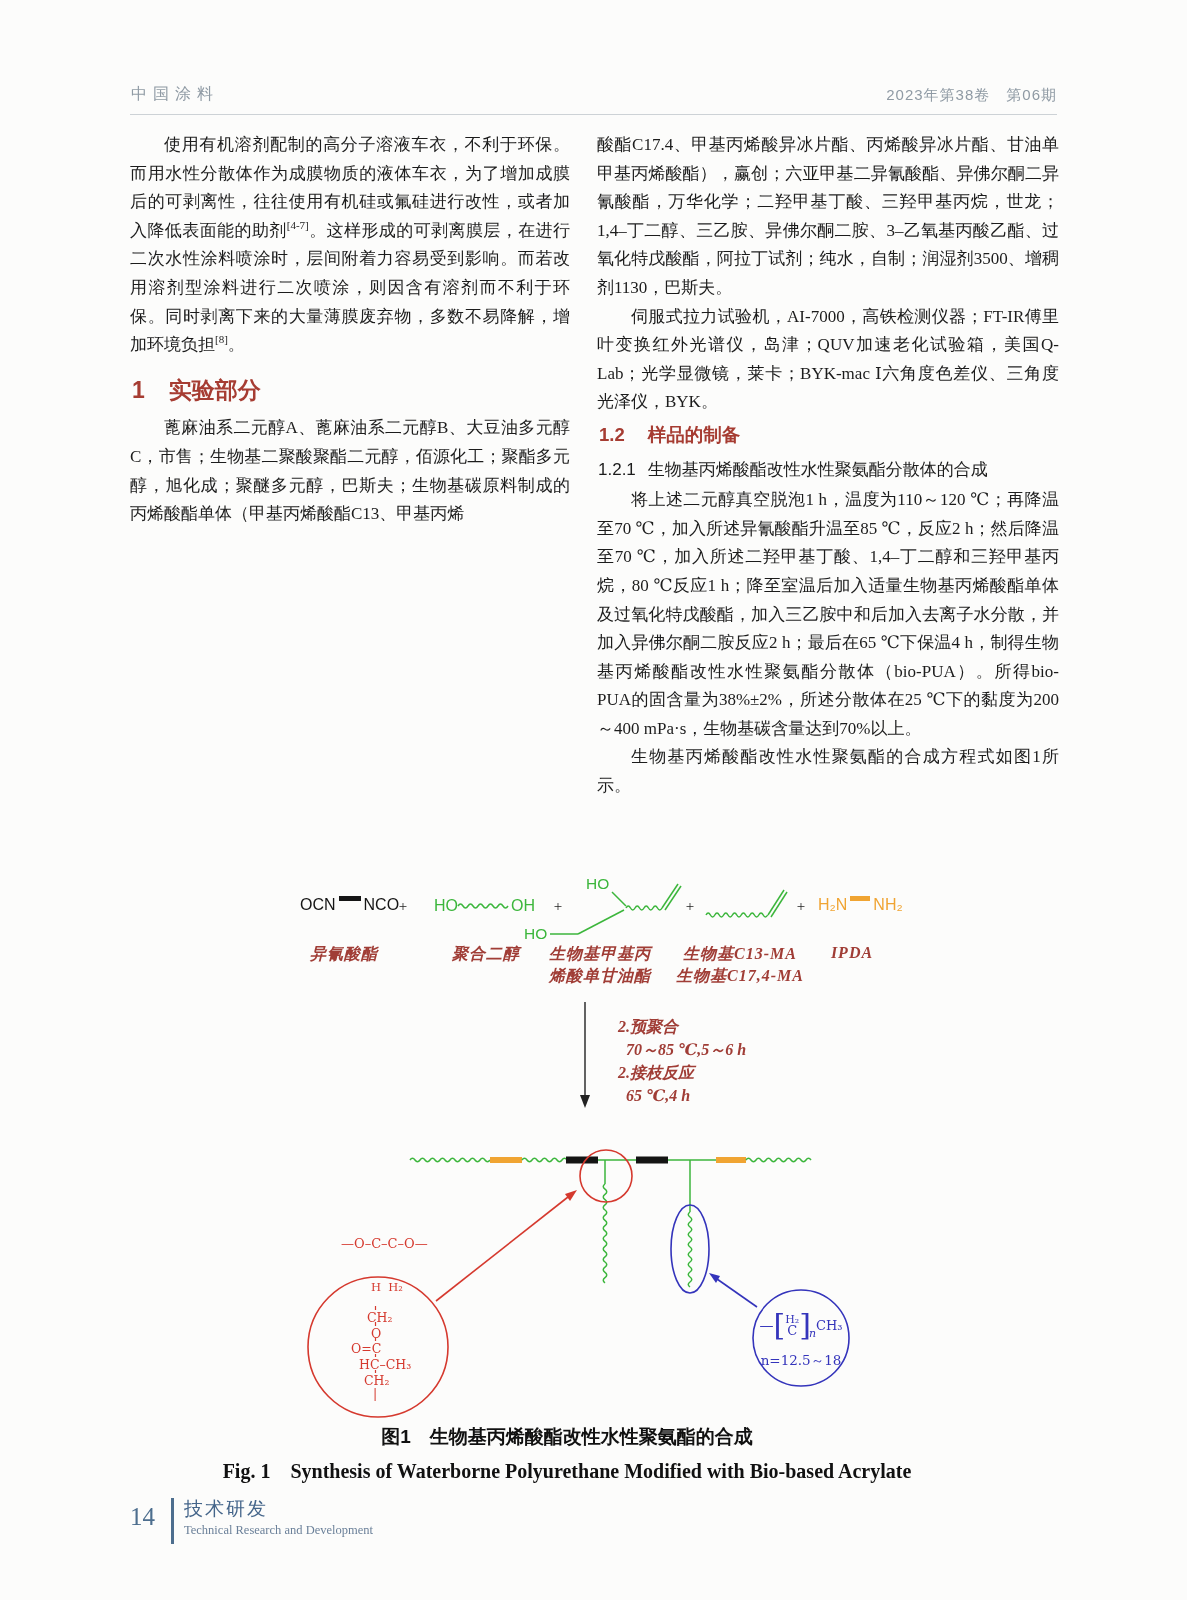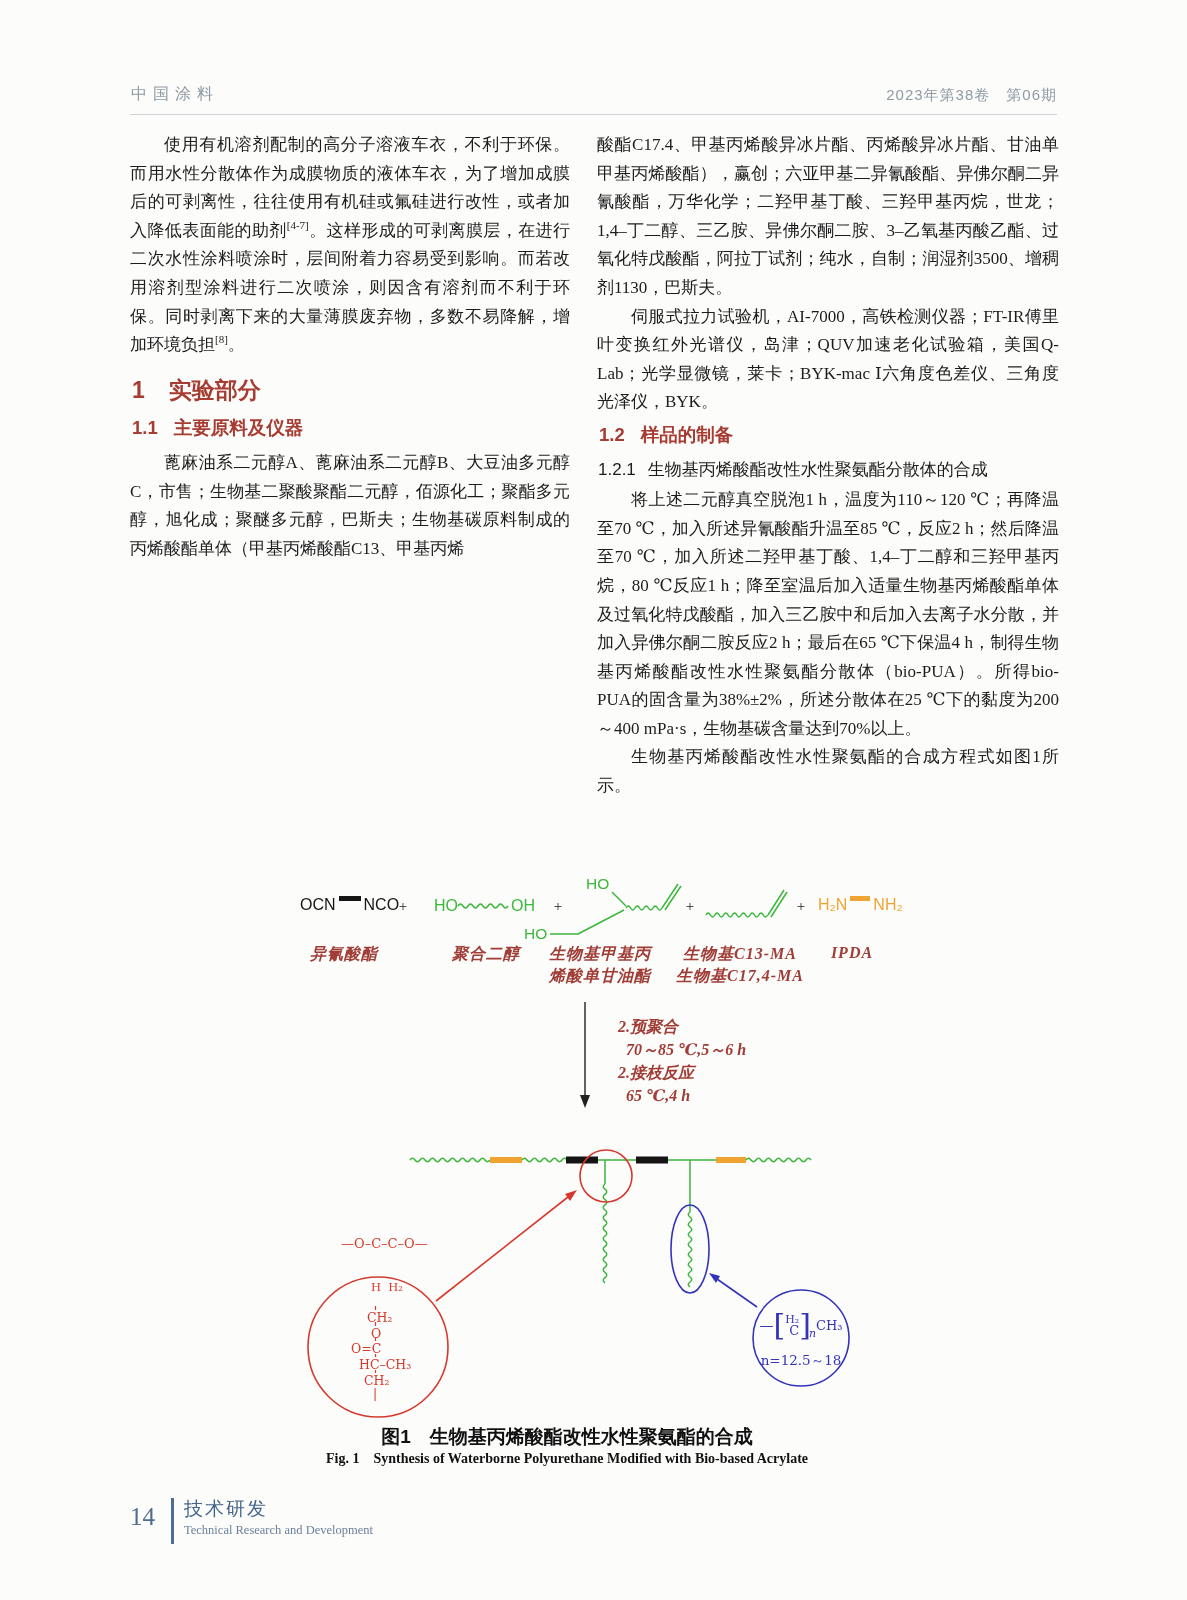--- a/index.html
+++ b/index.html
@@ -19,49 +19,49 @@
   
   .col{position:absolute;top:131px;font-size:17px;line-height:28.6px;text-align:justify;color:var(--ink)}
   .col-left{left:130px;width:440px;max-height:726px;overflow:hidden}
   .col-right{left:597px;width:462px;max-height:732px;overflow:hidden}
   .col p{text-align:justify}
   .indent{text-indent:2em}
   sup{font-size:11px;line-height:0}
   .h1{display:flex;align-items:baseline;gap:24px;color:var(--heading-red);
       font-family:"Liberation Sans","DejaVu Sans",sans-serif;font-weight:bold;
       font-size:23px;margin:16px 0 10px 2px}
-  .h2{display:flex;align-items:baseline;gap:16px;color:var(--heading-red);
+  .h2{display:flex;align-items:baseline;gap:23px;color:var(--heading-red);
       font-family:"Liberation Sans","DejaVu Sans",sans-serif;font-weight:bold;
       font-size:18.5px;margin:4px 0 6px 2px}
   .h3{display:flex;align-items:flex-end;gap:12px;color:var(--ink);font-size:17px;margin:2px 0 2px 1px}
   .h3 .num{font-family:"Liberation Sans","DejaVu Sans",sans-serif}
 
   
   .fx{position:absolute;white-space:pre}
   .formula{font-size:16px;font-family:Liberation Sans, sans-serif}
   .bondrow{display:flex;align-items:flex-start}
   .bond{display:inline-block;width:22px;height:5px;margin:0 3px}
   .green{color:var(--figure-green)}
   .orange{color:var(--figure-orange)}
   .plus{font-size:15px;color:#222;transform:translateX(-50%)}
   .fig-label{font-size:16px;font-weight:600;font-style:italic;color:#a03d36;
              transform:translateX(-50%);letter-spacing:1px;font-family:"Liberation Serif","DejaVu Serif",serif}
   .cond{font-size:16px;font-style:italic;font-weight:600;color:#a03d36;white-space:pre}
   .redtxt{color:var(--figure-red);font-size:12.5px;line-height:15px;font-family:"DejaVu Serif","Liberation Serif",serif}
   .bluetxt{color:var(--figure-blue);font-family:"DejaVu Serif","Liberation Serif",serif}
-  .bstack{display:flex;flex-direction:column;align-items:flex-end;line-height:11px;font-size:13px}
+  .bstack{display:flex;flex-direction:column;align-items:center;line-height:11px;font-size:13px}
   .bstack .top{font-size:11px}
   .bracket{font-size:30px;font-weight:300;line-height:30px}
   .subn{font-size:11px;align-self:flex-end;font-style:italic;margin-left:-2px}
   .bformula{display:flex;align-items:center;transform:translateX(-50%)}
   .brange{font-size:13.5px;transform:translateX(-50%)}
 
   .captions{position:absolute;left:97px;top:1424px;width:940px;text-align:center}
   .cap-cn{font-size:19px;font-weight:bold;font-family:"Liberation Sans","DejaVu Sans",sans-serif;color:#111}
-  .cap-en{font-size:14px;font-weight:bold;font-family:"Liberation Serif","DejaVu Serif",serif;color:#111}
+  .cap-en{font-size:20px;font-weight:bold;margin-top:8px;font-family:"Liberation Serif","DejaVu Serif",serif;color:#111}
 
   
   .pg-num{position:absolute;left:130px;top:1503px;font-size:25px;color:var(--footer-blue)}
   .pg-bar{position:absolute;left:171px;top:1498px;width:3px;height:46px;background:var(--footer-blue)}
   .pg-cn{position:absolute;left:184px;top:1496px;font-size:19px;font-weight:normal;color:#44658a;font-family:"Liberation Sans","DejaVu Sans",sans-serif;letter-spacing:2px}
   .pg-en{position:absolute;left:184px;top:1523px;font-size:12.5px;color:#6b8099}
 
   svg.fig{position:absolute;left:0;top:0;pointer-events:none}
 </style>
 </head>
@@ -71,24 +71,20 @@
 
   <div class="hdr-left">中国涂料</div>
   <div class="hdr-right">2023年第38卷　第06期</div>
   <div class="hdr-rule"></div>
 
   <div class="col col-left">
     <p class="indent"><span>使用有机溶剂配制的高分子溶液车衣，不利于环保。而用水性分散体作为成膜物质的液体车衣，为了增加成膜后的可剥离性，往往使用有机硅或氟硅进行改性，或者加入降低表面能的助剂</span><sup>[4-7]</sup><span>。这样形成的可剥离膜层，在进行二次水性涂料喷涂时，层间附着力容易受到影响。而若改用溶剂型涂料进行二次喷涂，则因含有溶剂而不利于环保。同时剥离下来的大量薄膜废弃物，多数不易降解，增加环境负担</span><sup>[8]</sup><span>。</span></p>
     <p class="h1">
         <span class="num">1</span>
         <span>实验部分</span>
-      </p>
-    <p class="h2">
-        <span class="num">1.1</span>
-        <span>主要原料及仪器</span>
       </p>
     <p class="indent">蓖麻油系二元醇A、蓖麻油系二元醇B、大豆油多元醇C，市售；生物基二聚酸聚酯二元醇，佰源化工；聚酯多元醇，旭化成；聚醚多元醇，巴斯夫；生物基碳原料制成的丙烯酸酯单体（甲基丙烯酸酯C13、甲基丙烯</p>
   </div>
 
   <div class="col col-right">
     <p>酸酯C17.4、甲基丙烯酸异冰片酯、丙烯酸异冰片酯、甘油单甲基丙烯酸酯），赢创；六亚甲基二异氰酸酯、异佛尔酮二异氰酸酯，万华化学；二羟甲基丁酸、三羟甲基丙烷，世龙；1,4–丁二醇、三乙胺、异佛尔酮二胺、3–乙氧基丙酸乙酯、过氧化特戊酸酯，阿拉丁试剂；纯水，自制；润湿剂3500、增稠剂1130，巴斯夫。</p>
     <p class="indent">伺服式拉力试验机，AI-7000，高铁检测仪器；FT-IR傅里叶变换红外光谱仪，岛津；QUV加速老化试验箱，美国Q-Lab；光学显微镜，莱卡；BYK-mac Ⅰ六角度色差仪、三角度光泽仪，BYK。</p>
     <p class="h2">
         <span class="num">1.2</span>
         <span>样品的制备</span>

